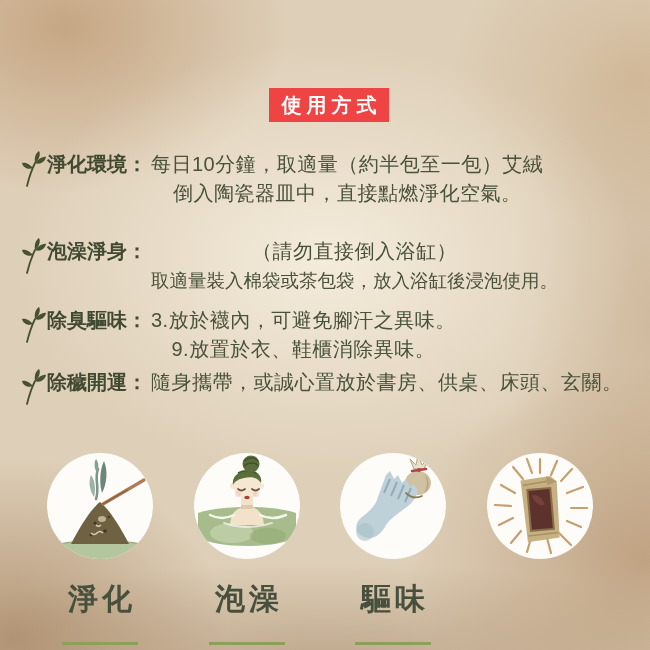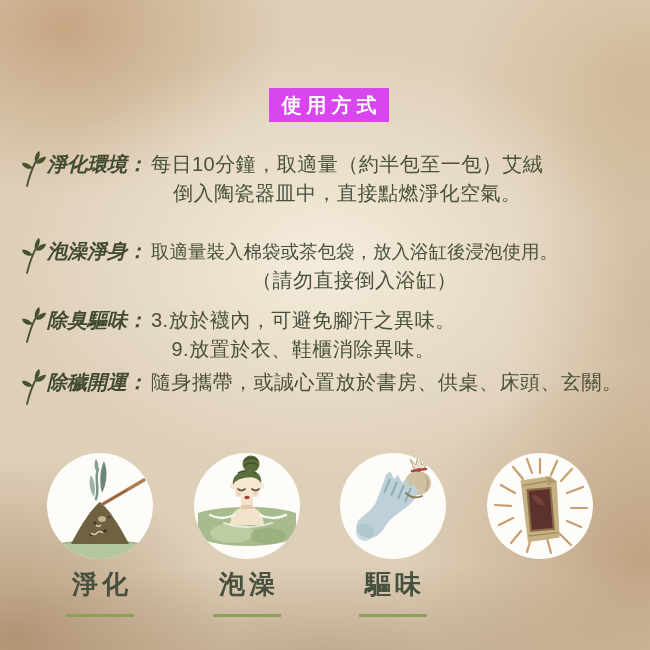--- a/index.html
+++ b/index.html
@@ -11,42 +11,42 @@
       radial-gradient(ellipse 430px 300px at 50% 40%, rgba(248,241,226,0.85), rgba(248,241,226,0) 72%),
       radial-gradient(ellipse 320px 240px at 10% 4%, rgba(172,122,74,0.48), rgba(172,122,74,0) 70%),
       radial-gradient(ellipse 260px 210px at 98% 12%, rgba(188,148,102,0.35), rgba(188,148,102,0) 72%),
       radial-gradient(ellipse 340px 280px at 99% 86%, rgba(165,124,84,0.5), rgba(165,124,84,0) 70%),
       radial-gradient(ellipse 300px 250px at 2% 98%, rgba(146,106,68,0.55), rgba(146,106,68,0) 72%),
       radial-gradient(ellipse 560px 130px at 50% 102%, rgba(138,102,68,0.38), rgba(138,102,68,0) 78%),
       radial-gradient(ellipse 200px 420px at 101% 50%, rgba(170,130,90,0.28), rgba(170,130,90,0) 75%);
   }
   .title-box{
     position:absolute;left:269px;top:88px;width:120px;height:34px;
-    background:#d946ef;color:#fff;display:flex;align-items:center;justify-content:center;
+    background:#ef4444;color:#fff;display:flex;align-items:center;justify-content:center;
     font-family:"Liberation Serif", serif;font-size:20px;font-weight:700;
     letter-spacing:5px;text-indent:5px;
   }
   .section{position:absolute;left:20px;display:flex;align-items:flex-start;color:#49513a;}
   .leaf{width:27px;height:36px;flex:none;margin-top:1px;color:#47502f;}
-  .heading{flex:none;width:104px;font-size:20px;font-weight:700;line-height:29px;white-space:nowrap;color:#414a31;font-style:italic;}
+  .heading{flex:none;width:104px;font-size:20px;font-weight:700;line-height:29px;white-space:nowrap;color:#414a31;}
   .body-col{display:flex;flex-direction:column;text-align:center;}
   .bline{font-size:20px;line-height:29px;letter-spacing:0.5px;white-space:nowrap;}
   .bline.condensed{font-size:18.5px;letter-spacing:0;}
   .sec-1{top:150px;} .sec-2{top:218px;margin-top:19px;} .sec-3{top:306px;} .sec-4{top:368px;}
   .figure{position:absolute;top:453px;width:106px;margin:0;text-align:center;}
   .fig-1{left:47px;} .fig-2{left:194px;} .fig-3{left:340px;} .fig-4{left:487px;}
   .circle{
     width:106px;height:106px;border-radius:50%;background:#fdfcf8;overflow:hidden;
   }
   .circle svg{display:block;width:106px;height:106px;}
   .caption{
-    display:inline-block;margin-top:8px;
-    font-family:"Liberation Serif", serif;font-size:26px;font-weight:700;
+    display:inline-block;margin-top:20px;
+    font-family:"Liberation Serif", serif;font-size:30px;font-weight:700;
     color:#474f3d;letter-spacing:4px;text-indent:4px;
-    padding:0 2px 12px 2px;border-bottom:3px solid #8ca05a;
+    padding:0 2px 22px 2px;border-bottom:3px solid #8ca05a;
   }
 </style>
 </head>
 <body>
 
 <svg width="0" height="0" style="position:absolute">
   <defs>
     <g id="leaf-sprig">
       <path d="M7,35 C9,27 11,20 15,12" stroke="currentColor" stroke-width="1.8" fill="none" stroke-linecap="round"></path>
       <path d="M15,12 C14,6 16,2 19,0 C21,3 19,9 15,12 Z" fill="currentColor"></path>
@@ -70,22 +70,22 @@
     <div class="bline">倒入陶瓷器皿中，直接點燃淨化空氣。</div>
   </div>
 </div>
 
 <div class="section sec-2">
   <svg class="leaf" viewBox="0 0 27 36">
       <use href="#leaf-sprig"></use>
     </svg>
   <div class="heading">泡澡淨身：</div>
   <div class="body-col">
+    <div class="bline">（請勿直接倒入浴缸）</div>
     <div class="bline condensed">取適量裝入棉袋或茶包袋，放入浴缸後浸泡使用。</div>
-    <div class="bline">（請勿直接倒入浴缸）</div>
   </div>
 </div>
 
 <div class="section sec-3">
   <svg class="leaf" viewBox="0 0 27 36">
       <use href="#leaf-sprig"></use>
     </svg>
   <div class="heading">除臭驅味：</div>
   <div class="body-col">
     <div class="bline">3.放於襪內，可避免腳汗之異味。</div>

